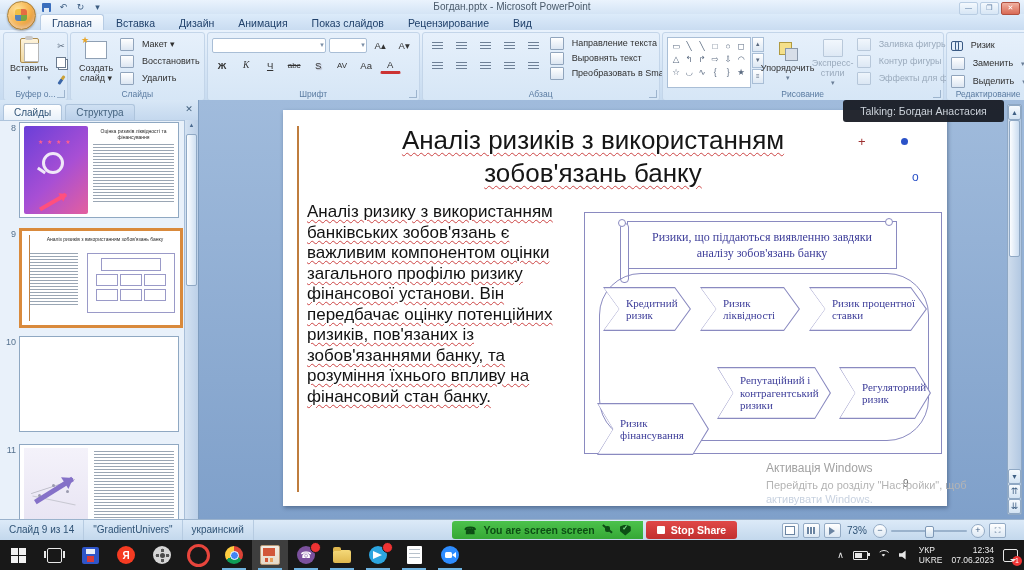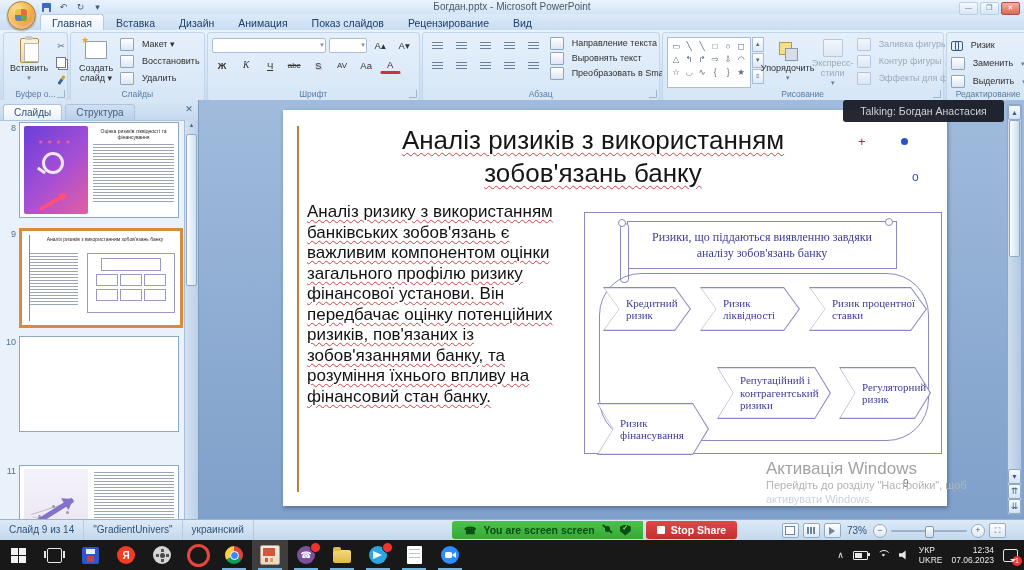--- a/index.html
+++ b/index.html
@@ -147,21 +147,21 @@
   .row1{left:18px;top:74px;gap:9px;height:44px;}
   .row2{left:12px;top:154px;gap:8px;height:52px;}
   .chev{position:relative;height:100%;}
   .chev i{position:absolute;inset:0;background:#8a8ac0;
     clip-path:polygon(0 0,calc(100% - 16px) 0,100% 50%,calc(100% - 16px) 100%,0 100%,16px 50%);}
   .chev b{position:absolute;inset:1.3px;background:#fff;font-weight:normal;
     clip-path:polygon(0 0,calc(100% - 15px) 0,100% 50%,calc(100% - 15px) 100%,0 100%,15px 50%);}
   .chev span{position:relative;display:flex;align-items:center;height:100%;padding:0 6px 12px 23px;
     font-family:"Liberation Serif",serif;font-size:11px;line-height:12.5px;color:#3d3d99;}
   .watermark{position:absolute;left:766px;top:459px;z-index:20;color:#a2a2a2;pointer-events:none;}
-  .wm1{font-size:17px;line-height:19px;}
+  .wm1{font-size:12px;line-height:19px;}
   .wm2,.wm3{font-size:11px;line-height:14px;color:#b4b4b4;white-space:nowrap;}
   .wm3{color:#c8d2e0;}
   
   .vscroll{position:absolute;right:2px;top:104px;width:13px;height:409px;
     background:linear-gradient(90deg,#cfdded,#b2c8e2);border:1px solid #8fa8c4;border-radius:2px;}
   .sar{position:absolute;left:0;right:0;height:13px;text-align:center;font-size:7px;line-height:13px;color:#3f5f84;
     background:linear-gradient(#f6fafe,#d3e3f3);border:1px solid #8fa8c4;border-radius:2px;}
   .sthumb{position:absolute;left:1px;right:1px;top:15px;height:135px;
     background:linear-gradient(90deg,#fbfdff,#cadcf0);border:1px solid #8fa8c4;border-radius:2px;}
   
@@ -537,21 +537,21 @@
             </div>
         </div>
       </div>
     </div>
     <div class="titem" style="top:216px;">
       <span class="tnum">10</span>
       <div class="tbox">
           <div class="ttitle"></div>
         </div>
     </div>
-    <div class="titem" style="top:324px;margin-top:21px;">
+    <div class="titem" style="top:324px;">
       <span class="tnum">11</span>
       <div class="tbox">
         <div class="s11img">
           <span class="zig1"></span>
             <span class="zig2"></span>
           <span class="dot11" style="left:14px;top:46px;"></span>
             <span class="dot11" style="left:28px;top:36px;"></span>
             <span class="dot11" style="left:42px;top:42px;"></span>
           <span class="a11"></span>
         </div>

